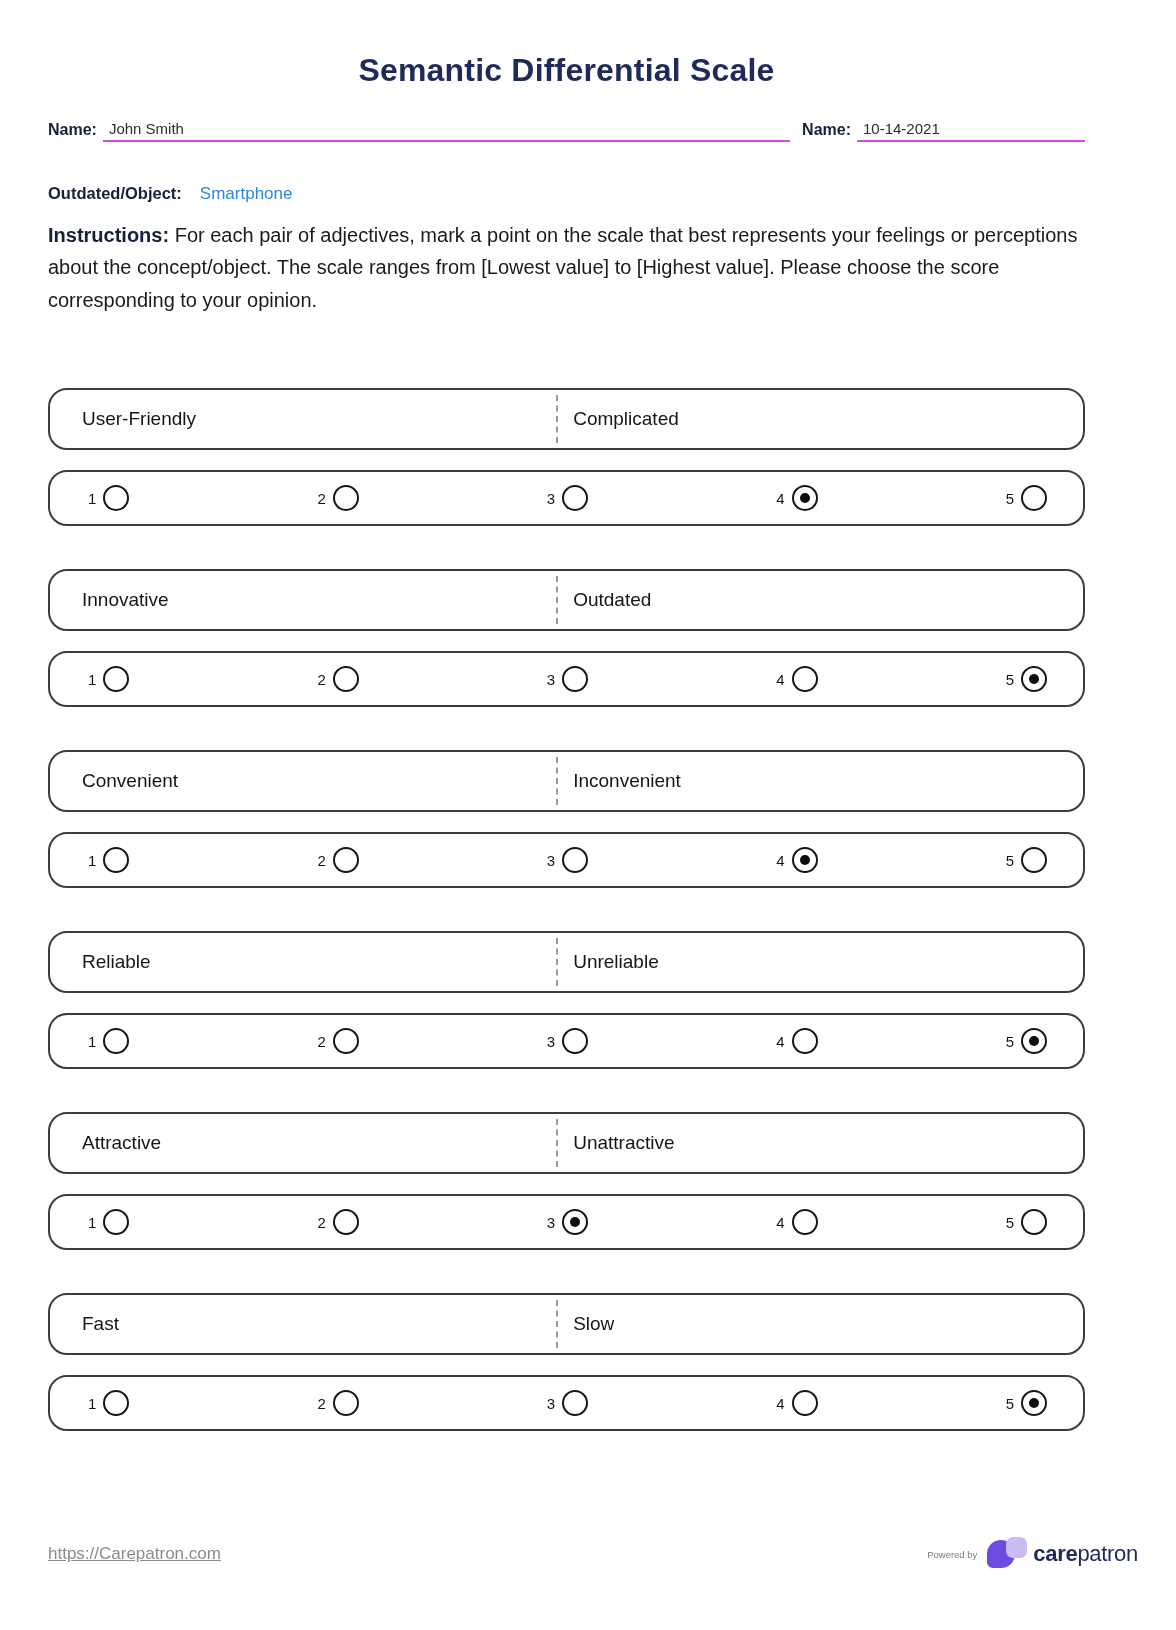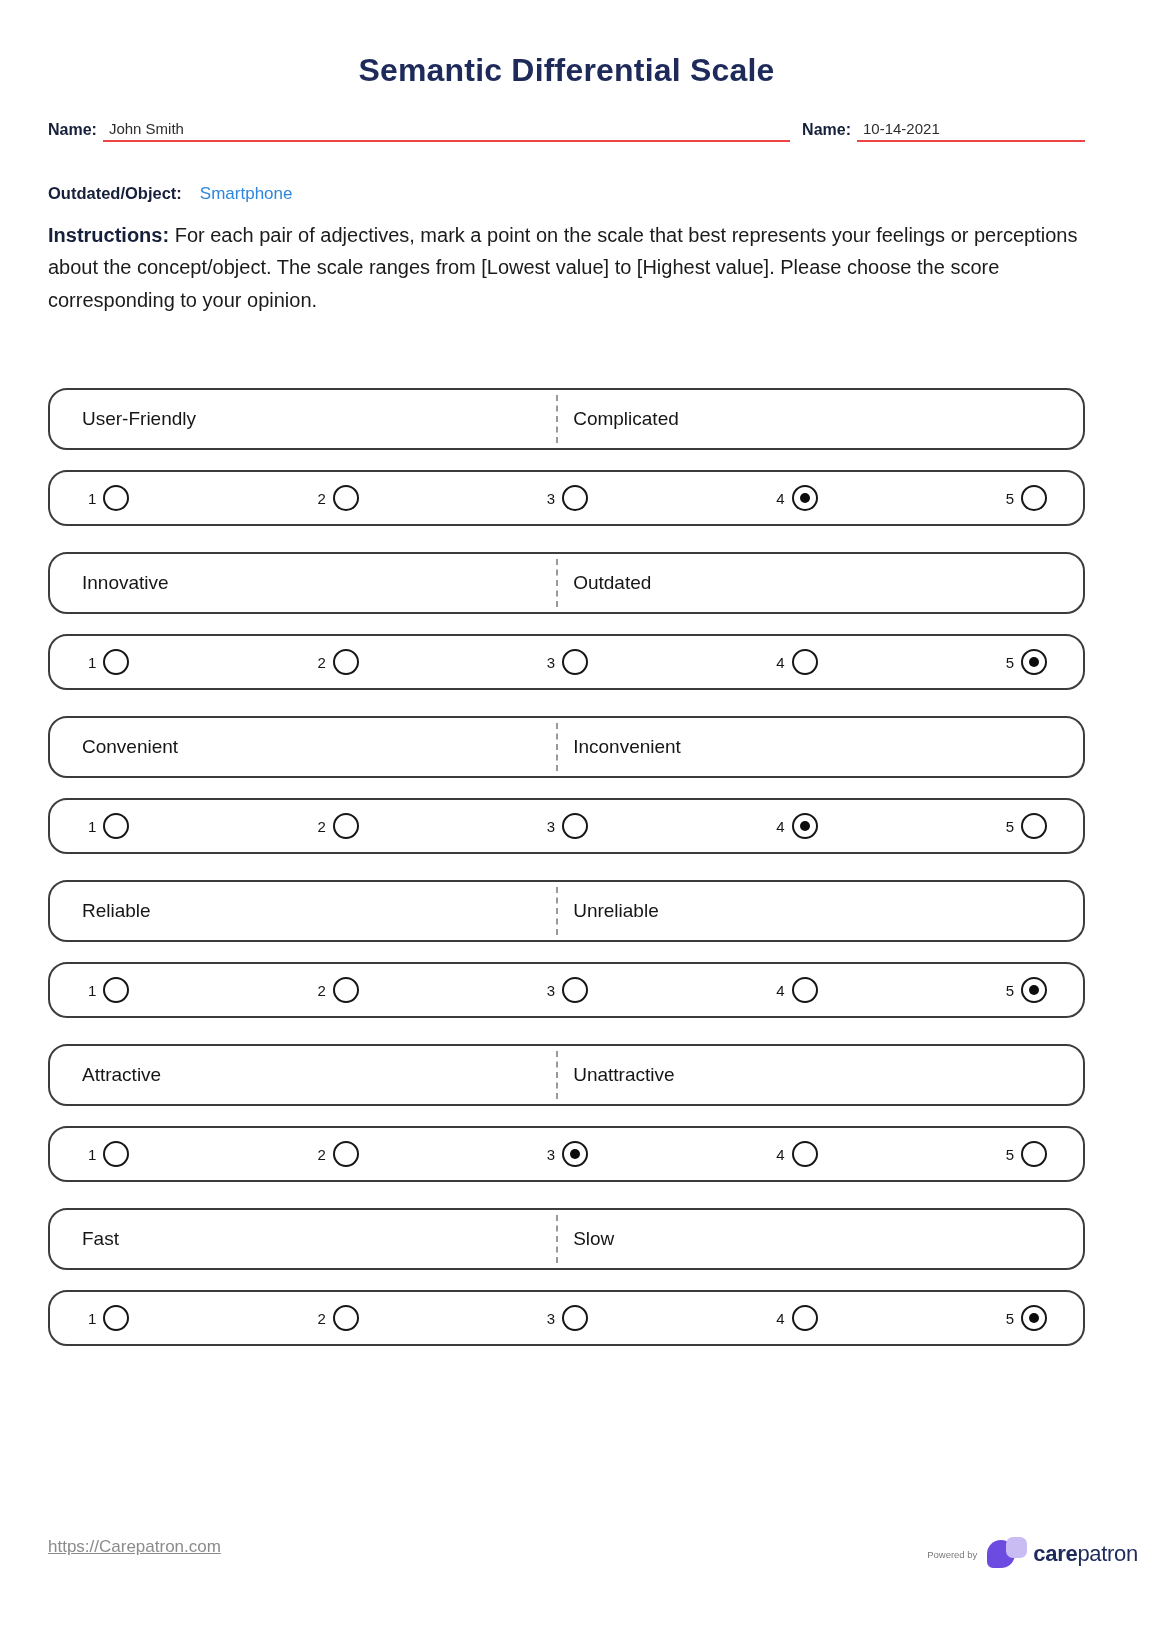--- a/index.html
+++ b/index.html
@@ -9,36 +9,36 @@
   }
   .content { margin:0 43px 0 48px; width:1037px; }
 
   
   .title {
     margin:52px 0 0; text-align:center;
     font-size:32px; font-weight:bold; color:#1e2a5a; letter-spacing:0.2px;
   }
   .name-row { display:flex; align-items:flex-end; margin-top:31px; }
   .fld-label { font-weight:bold; font-size:16px; color:#17203a; padding:0 6px 3px 0; white-space:nowrap; }
-  .fld { border-bottom:2px solid #ef4444; }
+  .fld { border-bottom:2px solid #d946ef; }
   .fld .val { font-size:15px; color:#2e2e2e; padding:0 0 3px 6px; }
   .fld-name { flex:1; }
   .fld-date { width:228px; }
   .date-label { margin-left:12px; }
 
   .concept-row { display:flex; align-items:baseline; margin-top:42px; }
   .concept-label { font-weight:bold; font-size:16.5px; color:#17203a; }
   .concept-value { font-size:17px; color:#2e86de; margin-left:18px; }
 
   .instructions { margin-top:15px; font-size:20px; line-height:1.62; color:#1b1b1b; }
   .instructions .lead { font-weight:bold; color:#17203a; }
 
   
   .scales { margin-top:72px; }
-  .scale-group { margin-bottom:26px; }
+  .scale-group { margin-bottom:43px; }
   .pair-box {
     position:relative; height:58px; border:2px solid #3c3c3c; border-radius:19px;
     background:#fff; display:flex; align-items:center;
   }
   .pair-box .adj { font-size:19px; color:#161616; }
   .adj-left { position:absolute; left:32px; }
   .adj-right { position:absolute; left:49%; margin-left:17px; }
   .pair-divider {
     position:absolute; left:49%; top:5px; bottom:5px; width:0;
     border-left:2px dashed #9a9a9a;
@@ -55,21 +55,21 @@
     background:#fff; position:relative; box-sizing:content-box;
   }
   .radio.selected::after {
     content:""; position:absolute; left:50%; top:50%; width:10px; height:10px;
     margin:-5px 0 0 -5px; border-radius:50%; background:#0d0d0d;
   }
 
   
   .footer {
     position:absolute; left:48px; right:38px; top:1537px;
-    display:flex; justify-content:space-between; 
+    display:flex; justify-content:space-between; align-items:center;
   }
   .site-link { font-size:17px; color:#8b8b8b; text-decoration:underline; cursor:pointer; }
   .brand-row { display:flex; align-items:center; }
   .powered-by { font-size:9.5px; color:#7a7a7a; margin-right:10px; }
   .logo-mark { position:relative; width:46px; height:34px; }
   .logo-bubble {
     position:absolute; left:0; top:3px; width:28px; height:28px;
     background:#6c4ce0; border-radius:50% 50% 50% 6px;
   }
   .logo-square {

